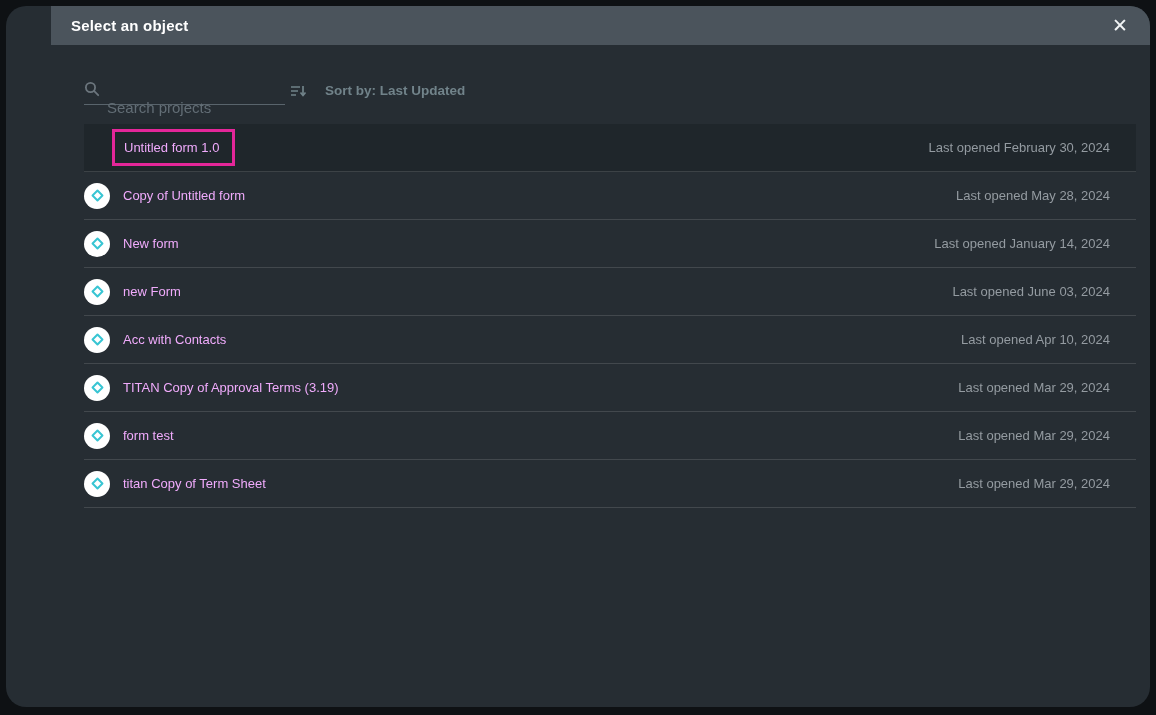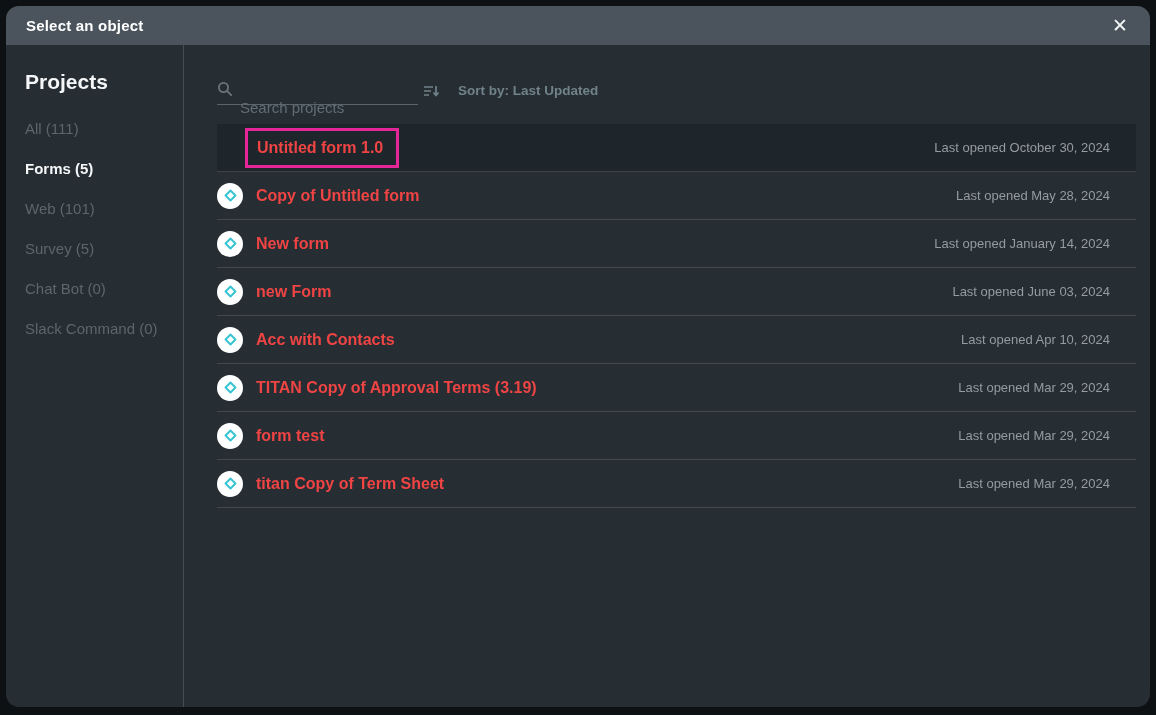--- a/index.html
+++ b/index.html
@@ -5,25 +5,26 @@
   * { margin: 0; padding: 0; box-sizing: border-box; }
   html, body { width: 1156px; height: 715px; }
   body {
     background: #0e1114;
     font-family: "Liberation Sans", sans-serif;
     overflow: hidden;
   }
   .modal {
     position: absolute;
     left: 6px; top: 6px; right: 6px; bottom: 8px;
-    border-radius: 13px;
+    border-radius: 20px;
     overflow: hidden;
     background: #262d33;
     display: flex;
     flex-direction: column;
+    padding-left: 45px;
   }
   .modal-header {
     height: 39px;
     flex: 0 0 39px;
     background: #4b545c;
     display: flex;
     align-items: center;
     padding: 0 16px 0 20px;
   }
   .modal-title {
@@ -138,23 +139,23 @@
     justify-content: center;
   }
   .form-icon .diamond {
     width: 9px; height: 9px;
     border: 2px solid #38c5d3;
     transform: rotate(45deg);
     border-radius: 1px;
   }
   .row-name {
     margin-left: 13px;
-    color: #ef4444;
-    font-size: 16px;
-    font-weight: 700;
+    color: #f0abfc;
+    font-size: 13px;
+    font-weight: 400;
     white-space: nowrap;
   }
   .row-date {
     margin-left: auto;
     padding-right: 26px;
     color: #949ba1;
     font-size: 13px;
     white-space: nowrap;
   }
   
@@ -171,29 +172,20 @@
 <body>
 
 <div class="modal">
   <div class="modal-header">
     <div class="modal-title">Select an object</div>
     <button class="close-btn">✕</button>
   </div>
 
   <div class="modal-body">
 
-    <div class="sidebar">
-      <div class="sidebar-heading">Projects</div>
-      <div class="sidebar-item">All (111)</div>
-      <div class="sidebar-item active">Forms (5)</div>
-      <div class="sidebar-item">Web (101)</div>
-      <div class="sidebar-item">Survey (5)</div>
-      <div class="sidebar-item">Chat Bot (0)</div>
-      <div class="sidebar-item">Slack Command (0)</div>
-    </div>
 
     <div class="main">
       <div class="toolbar">
         <div class="search-box">
           <svg width="16" height="16" viewBox="0 0 16 16">
             <circle cx="6.5" cy="6.5" r="4.6" fill="none" stroke="#6b757d" stroke-width="1.8"></circle>
             <line x1="10.2" y1="10.2" x2="14.2" y2="14.2" stroke="#6b757d" stroke-width="1.8" stroke-linecap="round"></line>
           </svg>
           <input class="search-input" type="text" placeholder="Search projects" style="">
         </div>
@@ -208,21 +200,21 @@
           <span>Sort by: Last Updated</span>
         </div>
       </div>
 
       <div class="project-list">
 
         <div class="row highlighted">
           <span class="annotation-box">
             <span class="row-name">Untitled form 1.0</span>
           </span>
-          <span class="row-date">Last opened October 30, 2024</span>
+          <span class="row-date">Last opened February 30, 2024</span>
         </div>
 
         <div class="row">
           <span class="form-icon">
               <span class="diamond"></span>
             </span>
           <span class="row-name">Copy of Untitled form</span>
           <span class="row-date">Last opened May 28, 2024</span>
         </div>
 

